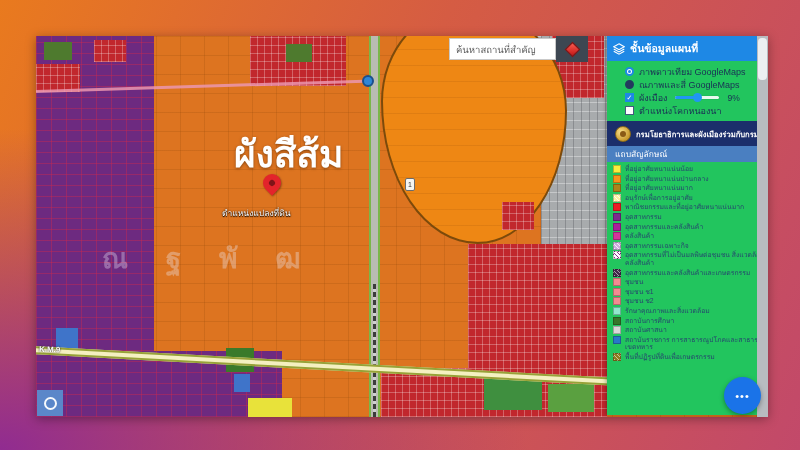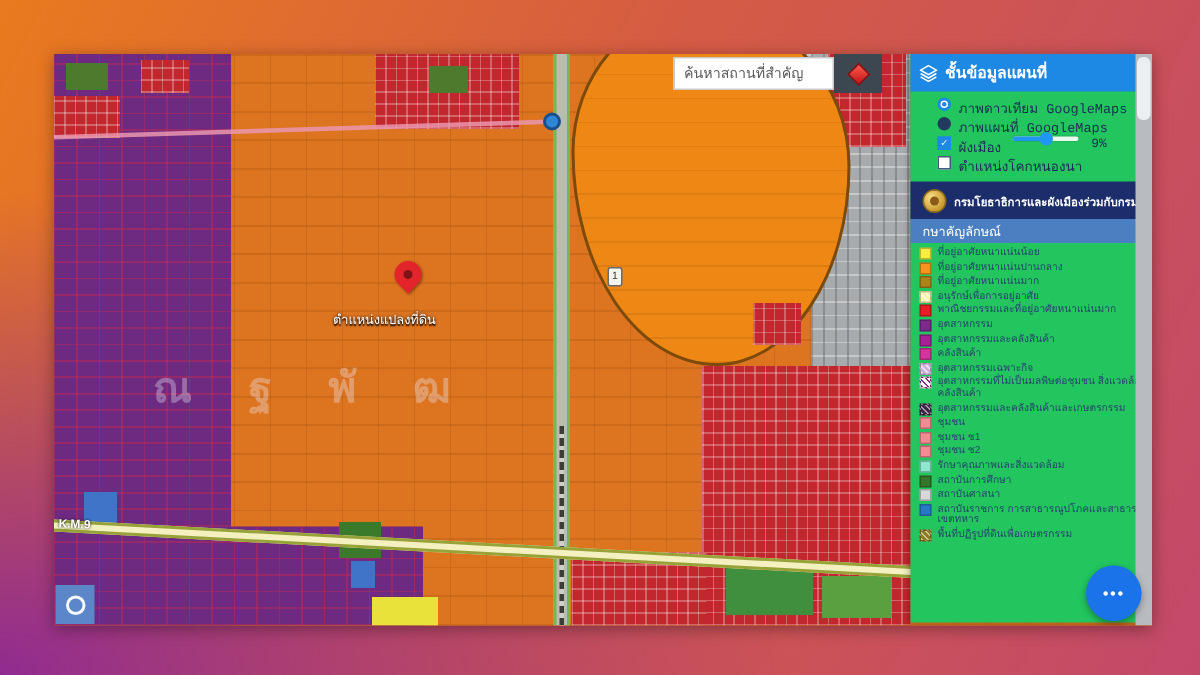--- a/index.html
+++ b/index.html
@@ -81,22 +81,22 @@
   .panel{ position:absolute; left:571px; top:0; width:182px; bottom:2px;
     background:#22c55e; display:flex; flex-direction:column;
     box-shadow:-1px 0 4px rgba(0,0,0,.3); font-family:inherit; }
   .panel-header{ height:25px; background:#1e88e5; color:#fff; display:flex;
     align-items:center; padding:0 6px; gap:5px; flex-shrink:0; }
   .panel-title{ font-size:10.5px; font-weight:bold; flex:1; }
   .close-btn{ width:13px; height:13px; border:1px solid #fff; border-radius:50%;
     font-size:8px; line-height:11px; text-align:center; cursor:pointer; flex-shrink:0; }
   .panel-body{ padding:4px 4px 0 8px; color:#1a2f55; }
   .sec-label{ font-size:10px; font-weight:bold; margin:1px 0 2px; }
-  .opt-row{ display:flex; align-items:flex-start; gap:5px; height:13px; padding-left:10px;
-    font-size:9px; cursor:pointer;font-family:Liberation Mono, monospace; }
+  .opt-row{ display:flex; align-items:center; gap:5px; height:13px; padding-left:10px;
+    font-size:9px; cursor:pointer; }
   .radio{ width:9px; height:9px; border-radius:50%; flex-shrink:0; }
   .radio.on{ border:2px solid #1e88e5; background:#fff; position:relative; }
   .radio.on::after{ content:""; position:absolute; left:1px; top:1px; width:3px;
     height:3px; border-radius:50%; background:#1e88e5; }
   .radio.off{ background:#233a5e; border:2px solid #233a5e; }
   .cb{ width:9px; height:9px; flex-shrink:0; border:1px solid #43597e;
     background:#fff; font-size:7px; line-height:8px; text-align:center; color:#fff; }
   .cb.on{ background:#1e88e5; border-color:#1e88e5; }
   .slider{ position:relative; width:44px; height:3px; background:rgba(255,255,255,.9);
     border-radius:2px; margin-left:3px; box-shadow:0 0 1px rgba(0,0,0,.4); cursor:pointer; }
@@ -167,20 +167,21 @@
 
     <div class="zone road-pink"></div>
     <div class="zone road-v"></div>
     <div class="zone rail"></div>
     <div class="zone road-main"></div>
 
     <div class="zone station"></div>
     <div class="zone shield">1</div>
     <div class="zone wm">ณ ฐ พั ฒ</div>
     <div class="zone km">K.M.9</div>
+    <div class="zone zlabel">ผังสีส้ม</div>
     <div class="zone pinwrap">
       <div class="pin"></div>
     </div>
     <div class="zone pinlabel">ตำแหน่งแปลงที่ดิน</div>
     <div class="zone locate">
       <span class="ring"></span>
     </div>
   </div>
 
   <input class="search-input" placeholder="ค้นหาสถานที่สำคัญ" style="">
@@ -199,21 +200,21 @@
       <span class="close-btn">✕</span>
     </div>
     <div class="panel-body">
       <div id="basemap-list">
           <div class="opt-row">
             <span class="radio on"></span>
             <span>ภาพดาวเทียม GoogleMaps</span>
           </div>
           <div class="opt-row">
             <span class="radio off"></span>
-            <span>ภาพแผนที่ GoogleMaps</span>
+            <span>ณภาพและสี่ GoogleMaps</span>
           </div>
         </div>
       <div id="layer-list">
           <div class="opt-row">
             <span class="cb on">✓</span>
             <span>ผังเมือง</span>
             <span class="slider">
               <span class="fill" style="width: 50%;"></span>
               <span class="thumb" style="left: 50%;"></span>
             </span>
@@ -222,21 +223,21 @@
           <div class="opt-row">
             <span class="cb "></span>
             <span>ตำแหน่งโคกหนองนา</span>
           </div>
         </div>
     </div>
     <div class="banner">
       <span class="logo"></span>
       <span class="banner-text">กรมโยธาธิการและผังเมืองร่วมกับกรมที่ดิน</span>
     </div>
-    <div class="legend-header">กษาคัญลักษณ์</div>
+    <div class="legend-header">แถบสัญลักษณ์</div>
     <div class="legend-list" id="legend-list">
         <div class="legend-item">
           <span class="sw " style="background-color: rgb(247, 238, 63);"></span>
           <span class="legend-label">ที่อยู่อาศัยหนาแน่นน้อย</span>
         </div>
         <div class="legend-item">
           <span class="sw " style="background-color: rgb(247, 148, 29);"></span>
           <span class="legend-label">ที่อยู่อาศัยหนาแน่นปานกลาง</span>
         </div>
         <div class="legend-item">

